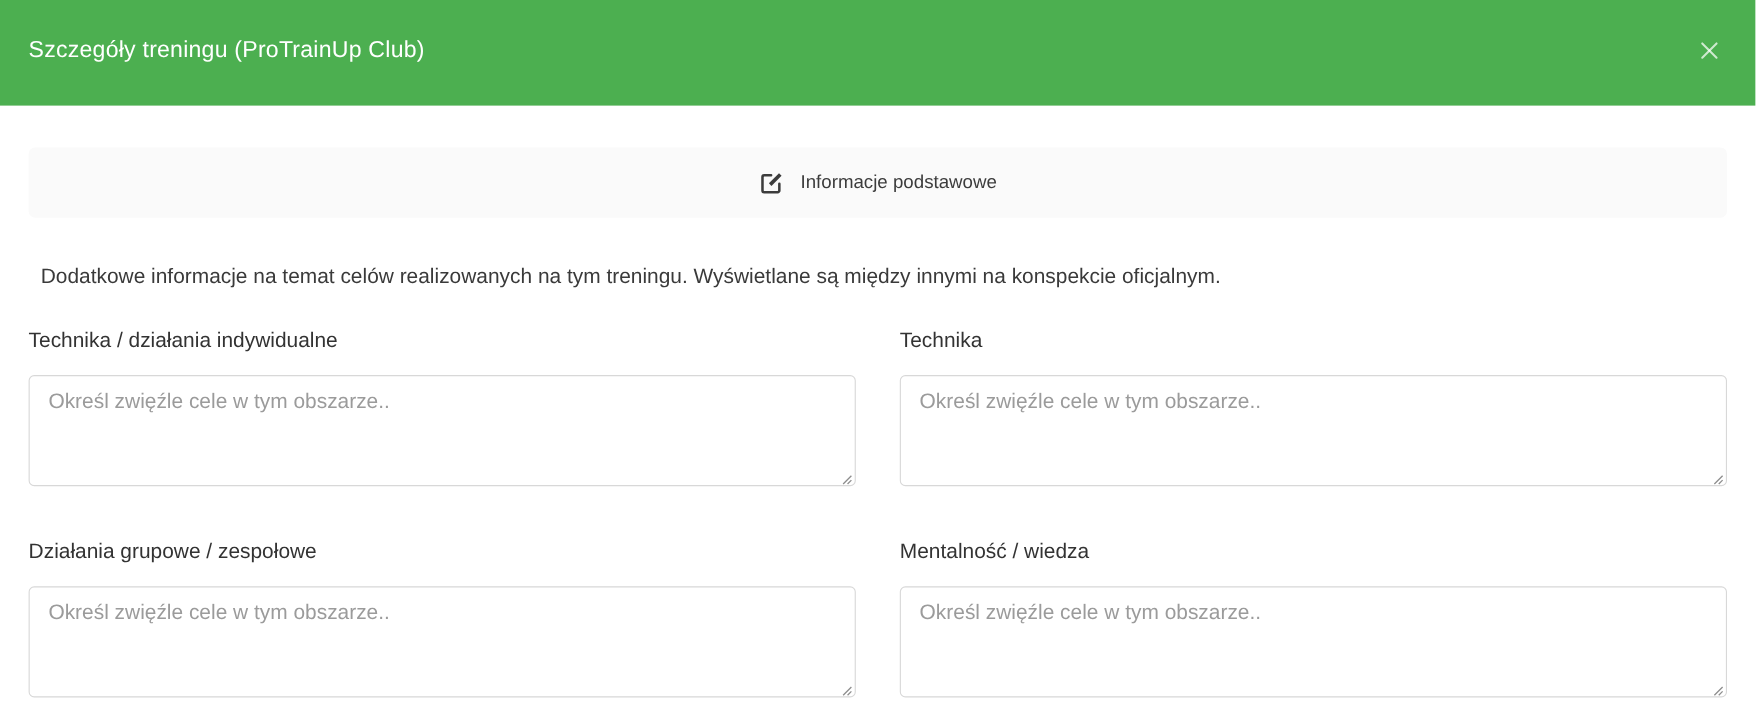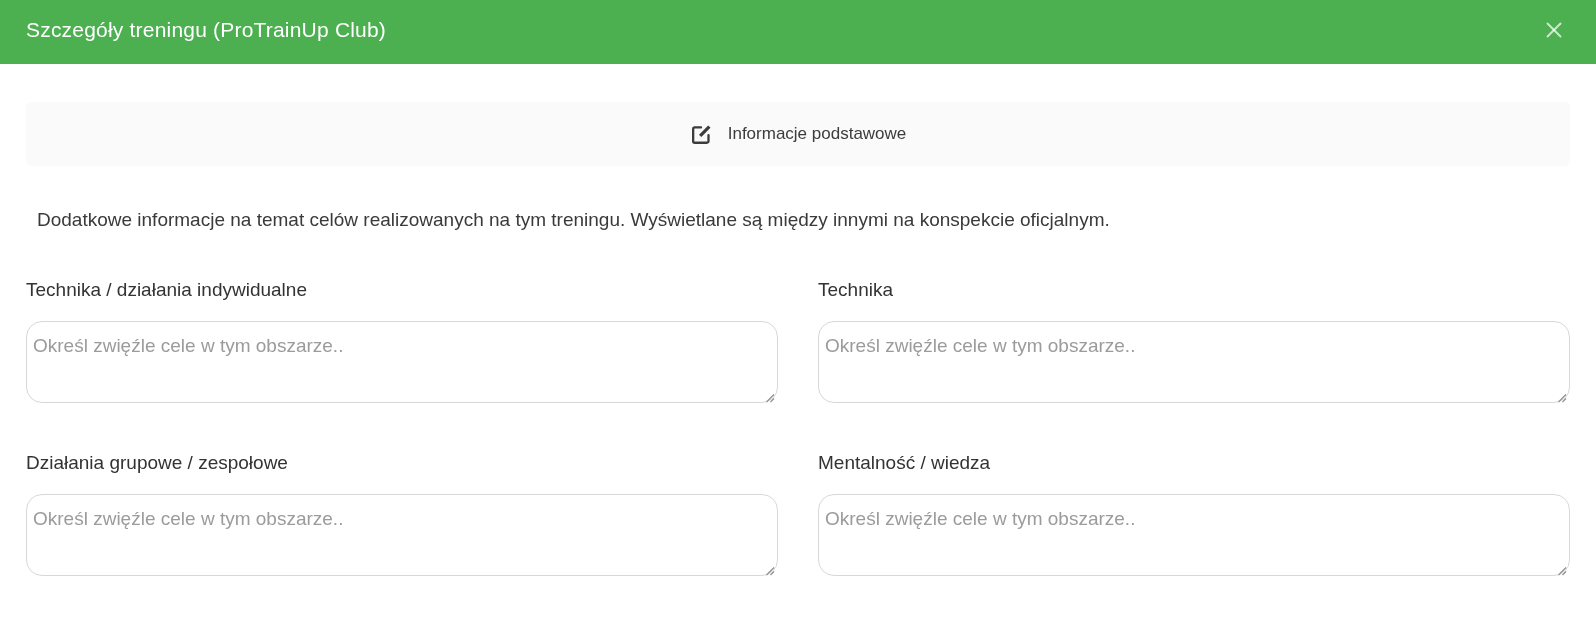--- a/index.html
+++ b/index.html
@@ -8,21 +8,21 @@
     width: 1596px;
     height: 640px;
     background: #ffffff;
     font-family: "Liberation Sans", sans-serif;
     color: #373737;
     overflow: hidden;
   }
 
   
   .modal-header {
-    height: 64px;
+    height: 96px;
     background: #4caf50;
     display: flex;
     align-items: center;
     justify-content: space-between;
     padding: 0 30px 4px 26px;
     text-align: right;
   }
   .modal-title {
     color: #ffffff;
     font-size: 21px;
@@ -73,40 +73,40 @@
   
   .tab-description {
     margin: 42px 0 0 11px;
     font-size: 19px;
     line-height: 24px;
     color: #3a3a3a;
   }
 
   
   .goal-grid {
-    margin-top: 46px;
+    margin-top: 34px;
     display: grid;
     grid-template-columns: 1fr 1fr;
     column-gap: 40px;
     row-gap: 48px;
   }
   .field-label {
     display: block;
     font-size: 19px;
     line-height: 23px;
     color: #333333;
     margin-bottom: 20px;
   }
   .textarea-wrap { position: relative; }
   .goal-textarea {
     width: 100%;
-    height: 82px;
+    height: 101px;
     border: 1px solid #d8d8d8;
-    border-radius: 16px;
-    padding: 13px 6px;
+    border-radius: 5px;
+    padding: 13px 17px;
     font-family: "Liberation Sans", sans-serif;
     font-size: 19px;
     color: #333333;
     resize: none;
     outline: none;
     background: #ffffff;
     display: block;
   }
   .goal-textarea::placeholder { color: #9b9b9b; opacity: 1; }
   .resize-handle {

